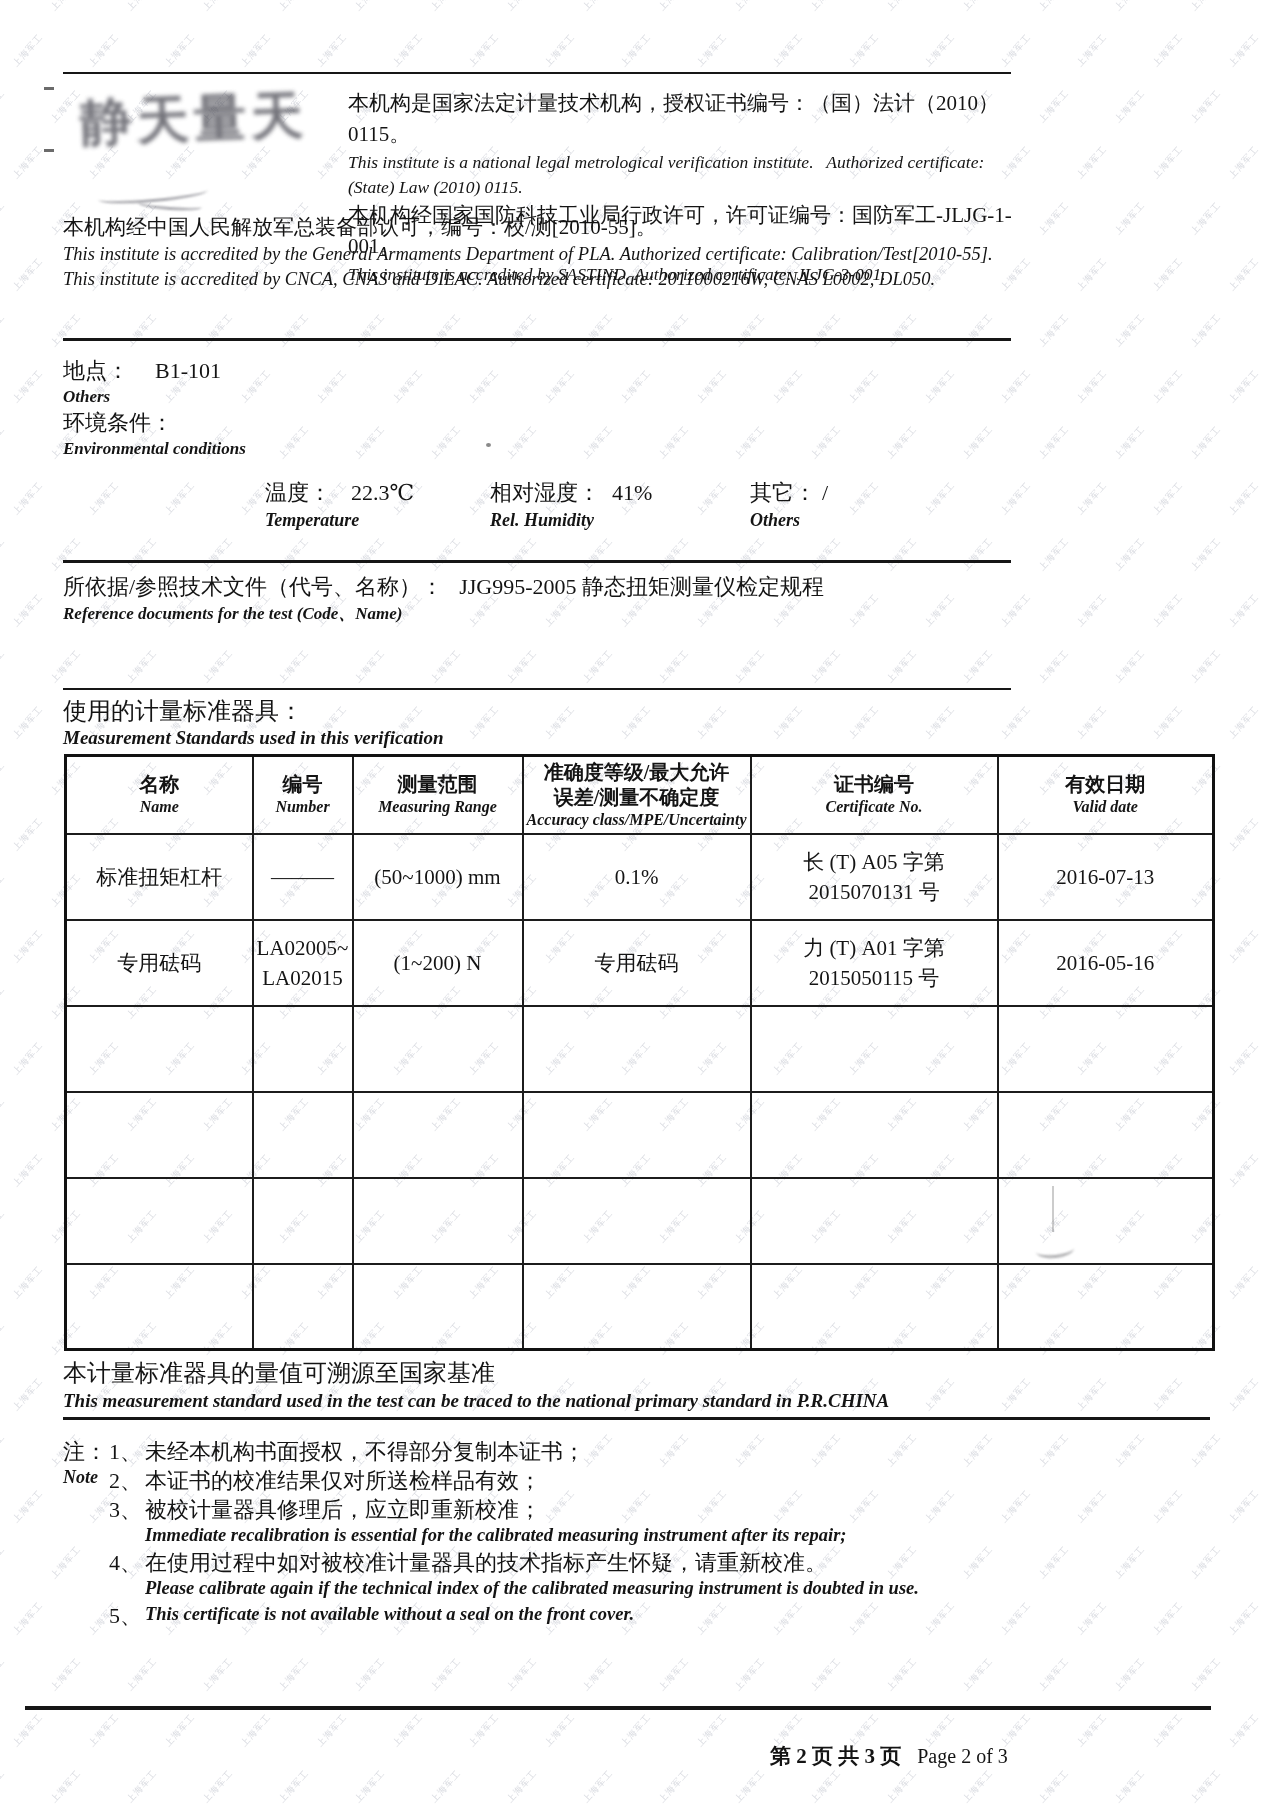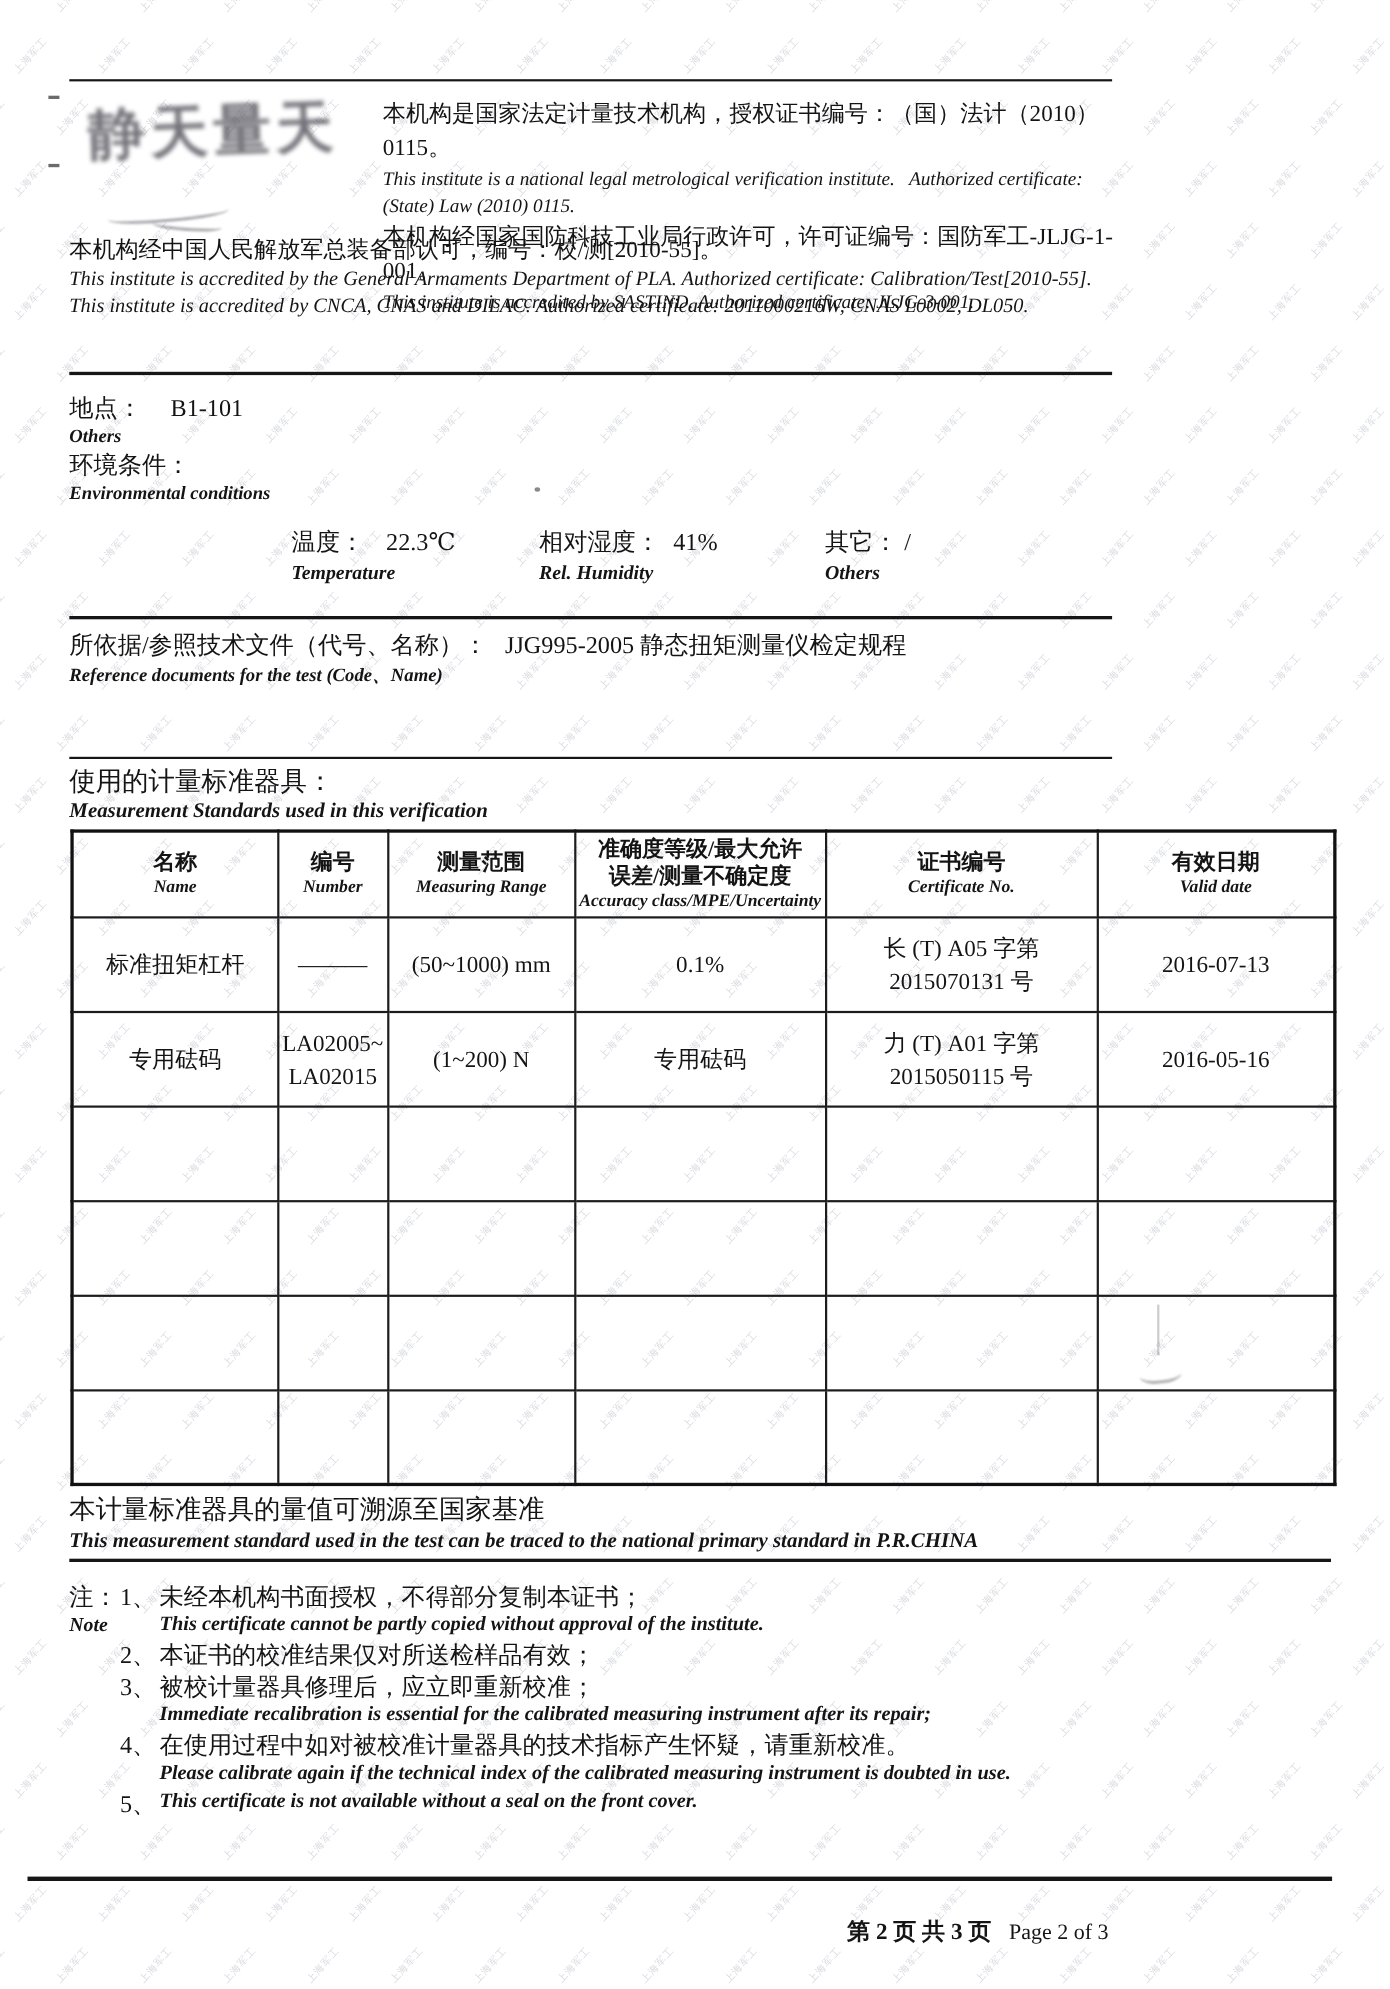--- a/index.html
+++ b/index.html
@@ -864,21 +864,20 @@
 
   <div class="notes">
     <div class="notes-label">
       <div class="zh">注：</div>
       <div class="en-b">Note</div>
     </div>
     <div id="notes-list">
         <div class="note-item">
           <span class="note-no">1、</span>
           <div class="note-zh">未经本机构书面授权，不得部分复制本证书；</div>
-          <div class="note-en">This certificate cannot be partly copied without approval of the institute.</div>
         </div>
         <div class="note-item">
           <span class="note-no">2、</span>
           <div class="note-zh">本证书的校准结果仅对所送检样品有效；</div>
         </div>
         <div class="note-item">
           <span class="note-no">3、</span>
           <div class="note-zh">被校计量器具修理后，应立即重新校准；</div>
           <div class="note-en">Immediate recalibration is essential for the calibrated measuring instrument after its repair;</div>
         </div>

